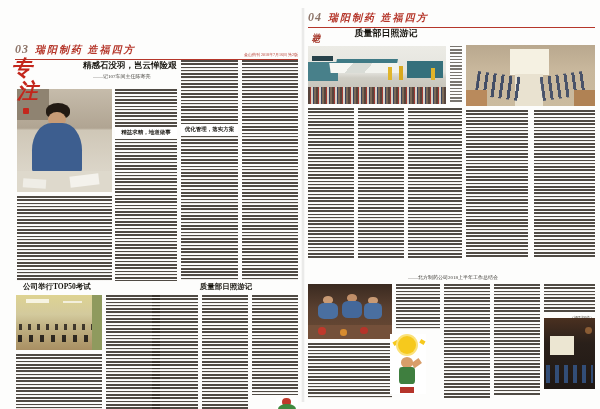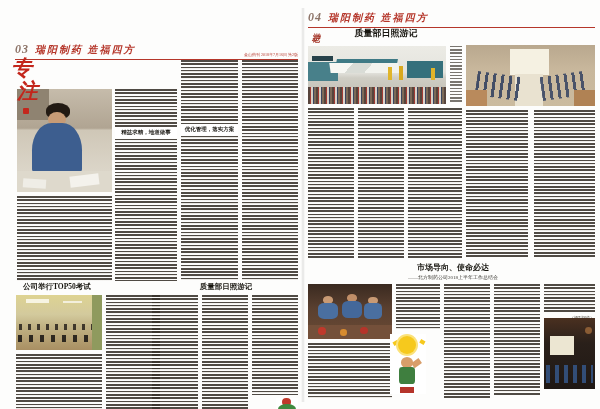--- a/index.html
+++ b/index.html
@@ -129,20 +129,24 @@
       </span>
       <span class="edition">金山药刊 2018年7月16日 第2版</span>
     </div>
 
     <div class="abs" style="left:-6px;top:26px;width:34px;height:56px;z-index:5;">
       <div class="callig" style="font-size:21px;margin-left:2px;">专</div>
       <div class="callig" style="font-size:21px;margin-left:8px;margin-top:2px;">注</div>
       <div class="seal abs" style="left:14px;top:50px;width:6px;height:6px;"></div>
     </div>
 
+    <div class="abs" style="left:68px;top:29px;width:108px;">
+      <div class="headline" style="font-size:8.5px;">精感石没羽，岂云惮险艰</div>
+      <div class="sub" style="font-size:5px;margin-top:2px;margin-left:10px;">——记107车间主任陈寄亮</div>
+    </div>
 
     <div class="photo abs ph-writer" style="left:2px;top:57px;width:95px;height:103px;">
       <div class="p1-shelf"></div>
       <div class="p1-hair"></div>
       <div class="p1-face"></div>
       <div class="p1-torso"></div>
       <div class="p1-desk"></div>
       <div class="p1-paper"></div>
       <div class="p1-paper2"></div>
     </div>
@@ -210,21 +214,20 @@
       <div class="p4-win"></div>
       <div class="p4-floor"></div>
       <div class="p4-rowL"></div>
       <div class="p4-rowR"></div>
       <div class="p4-chairL"></div>
       <div class="p4-chairR"></div>
     </div>
     <div class="abs greek" style="left:158px;top:110px;width:62px;height:148px;"></div>
     <div class="abs greek" style="left:226px;top:110px;width:61px;height:148px;"></div>
 
-    <div class="abs headline center" style="left:85px;top:263px;width:120px;font-size:8px;">市场导向、使命必达</div>
     <div class="abs sub center" style="left:72px;top:274px;width:146px;font-size:5px;">——北方制药公司2018上半年工作总结会</div>
 
     <div class="photo abs ph-meet" style="left:0;top:284px;width:84px;height:55px;">
       <div class="p5-h1"></div>
       <div class="p5-h2"></div>
       <div class="p5-h3"></div>
       <div class="p5-b1"></div>
       <div class="p5-b2"></div>
       <div class="p5-b3"></div>
       <div class="p5-table"></div>

